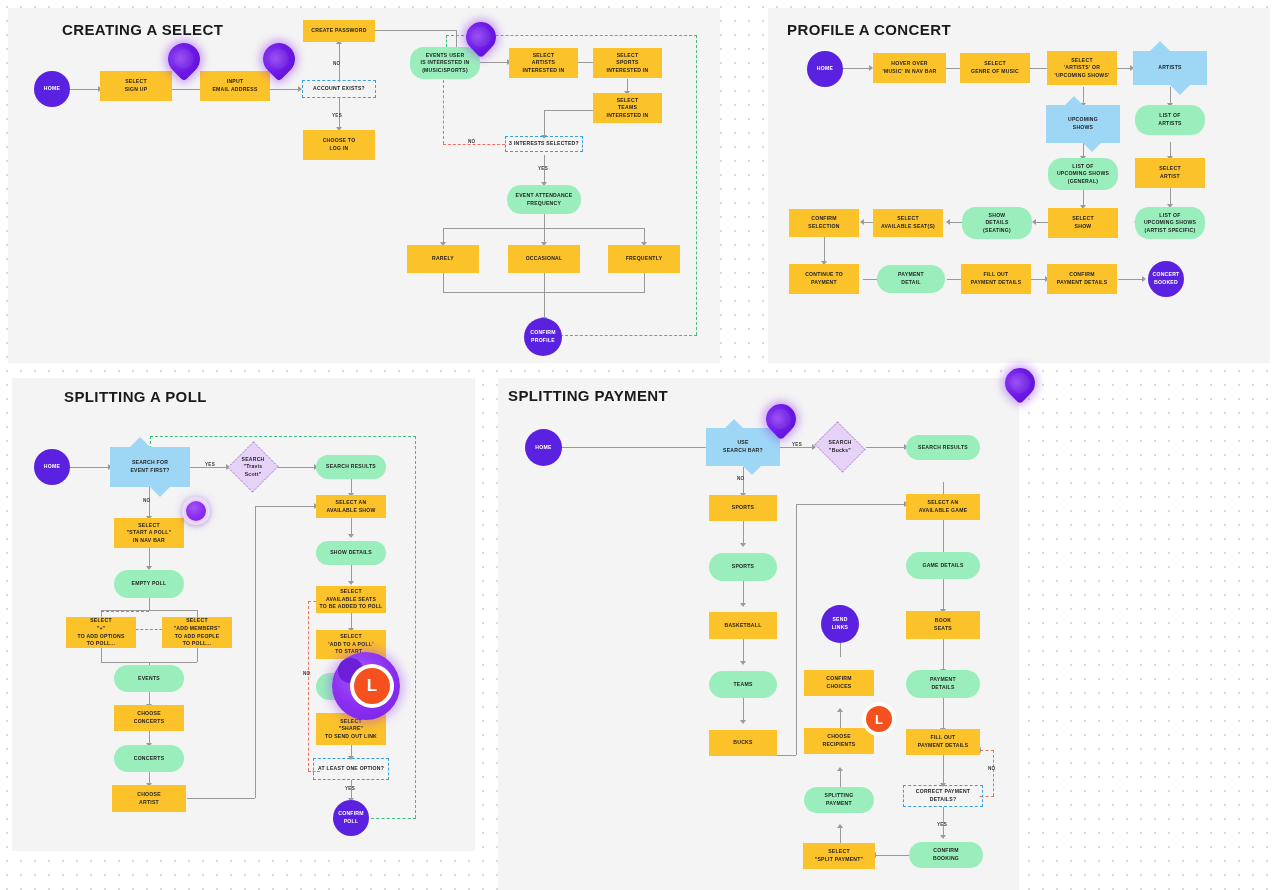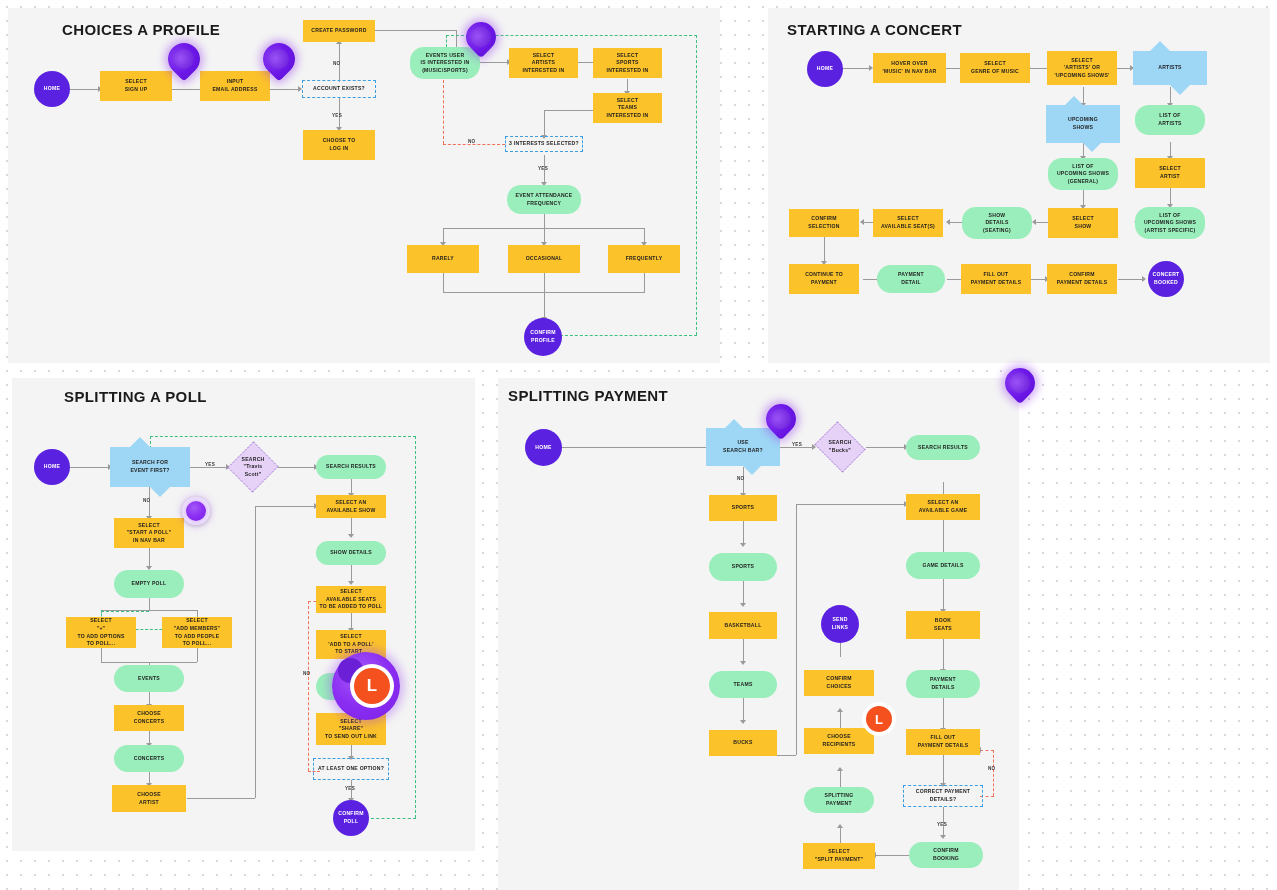--- a/index.html
+++ b/index.html
@@ -81,21 +81,21 @@
   }
   .halo{
     position:absolute;border-radius:50%;background:#fff;
     box-shadow:0 1px 4px rgba(0,0,0,.18);
   }
 </style>
 </head>
 <body>
 
 <div class="panel" style="left:8px;top:8px;width:712px;height:355px;"></div>
-<div class="panel-title" style="left:62px;top:21px;">CHOICES A PROFILE</div>
+<div class="panel-title" style="left:62px;top:21px;">CREATING A SELECT</div>
 
 <div class="ln lh" style="left:70px;top:89px;width:30px;"></div>
 <div class="arw a-r" style="left:98px;top:86px;"></div>
 <div class="ln lh" style="left:172px;top:89px;width:30px;"></div>
 <div class="arw a-r" style="left:200px;top:86px;"></div>
 <div class="ln lh" style="left:270px;top:89px;width:30px;"></div>
 <div class="arw a-r" style="left:298px;top:86px;"></div>
 <div class="ln lv" style="left:339px;top:42px;height:40px;"></div>
 <div class="arw a-u" style="left:336px;top:40px;"></div>
 <div class="ln lv" style="left:339px;top:97px;height:32px;"></div>
@@ -172,21 +172,21 @@
     <div class="inner"></div>
   </div>
 <div class="cursor" style="left:263px;top:43px;width:32px;height:32px;">
     <div class="inner"></div>
   </div>
 <div class="cursor" style="left:466px;top:22px;width:30px;height:30px;">
     <div class="inner"></div>
   </div>
 
 <div class="panel" style="left:768px;top:8px;width:502px;height:355px;"></div>
-<div class="panel-title" style="left:787px;top:21px;">STARTING A CONCERT</div>
+<div class="panel-title" style="left:787px;top:21px;">PROFILE A CONCERT</div>
 
 <div class="ln lh" style="left:843px;top:68px;width:28px;"></div>
 <div class="arw a-r" style="left:869px;top:65px;"></div>
 <div class="ln lh" style="left:946px;top:68px;width:16px;"></div>
 <div class="arw a-r" style="left:960px;top:65px;"></div>
 <div class="ln lh" style="left:1029px;top:68px;width:18px;"></div>
 <div class="arw a-r" style="left:1027px;top:65px;"></div>
 <div class="ln lh" style="left:1116px;top:68px;width:16px;"></div>
 <div class="arw a-r" style="left:1130px;top:65px;"></div>
 <div class="ln lv" style="left:1083px;top:87px;height:18px;"></div>

